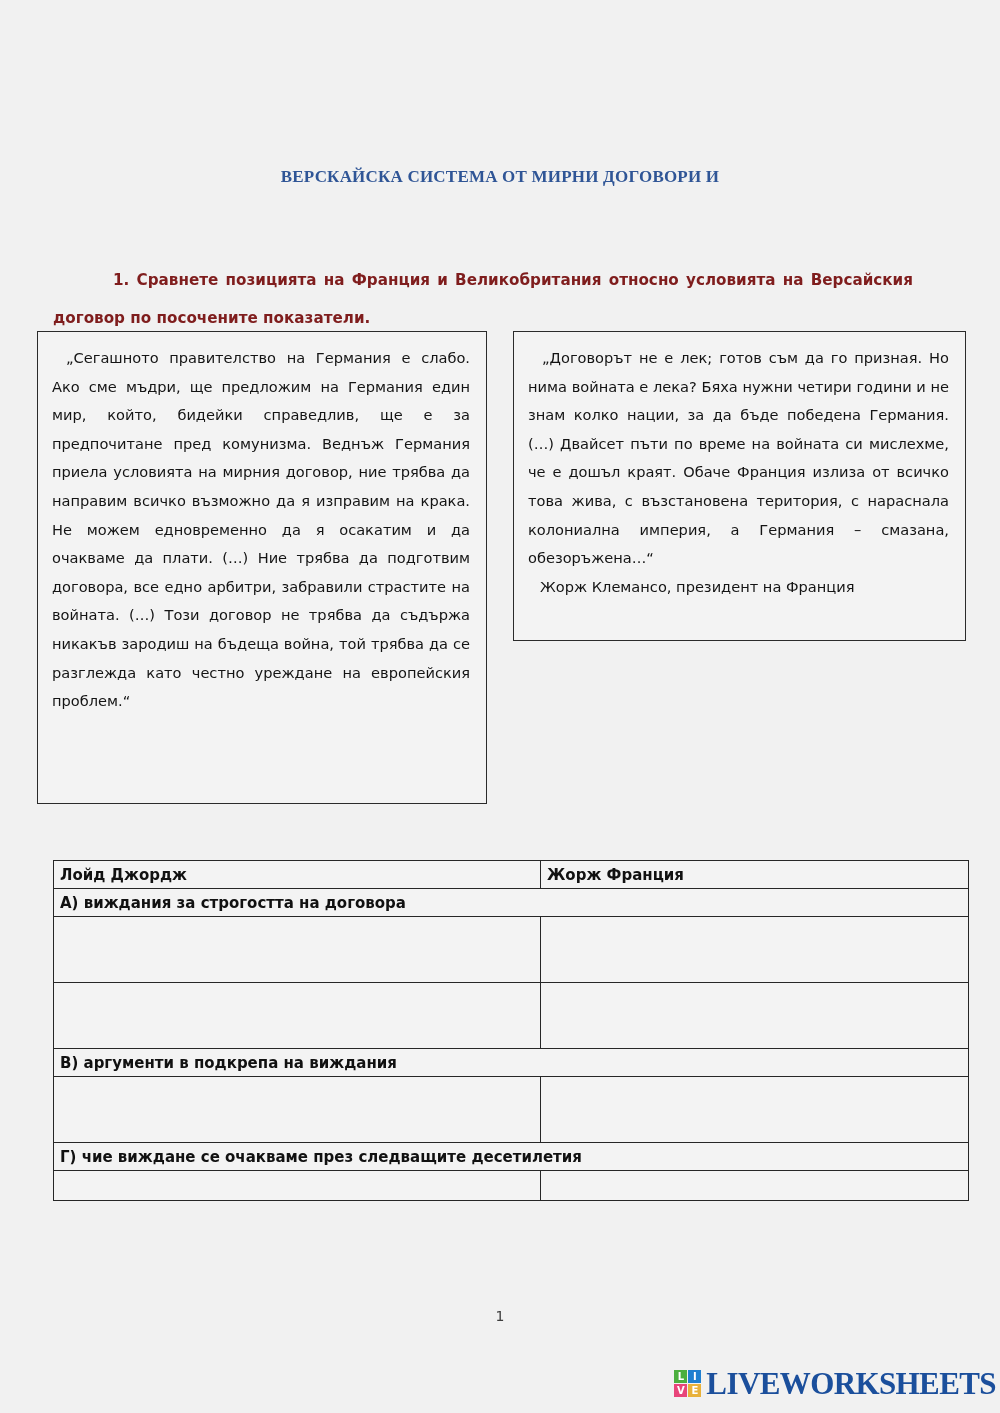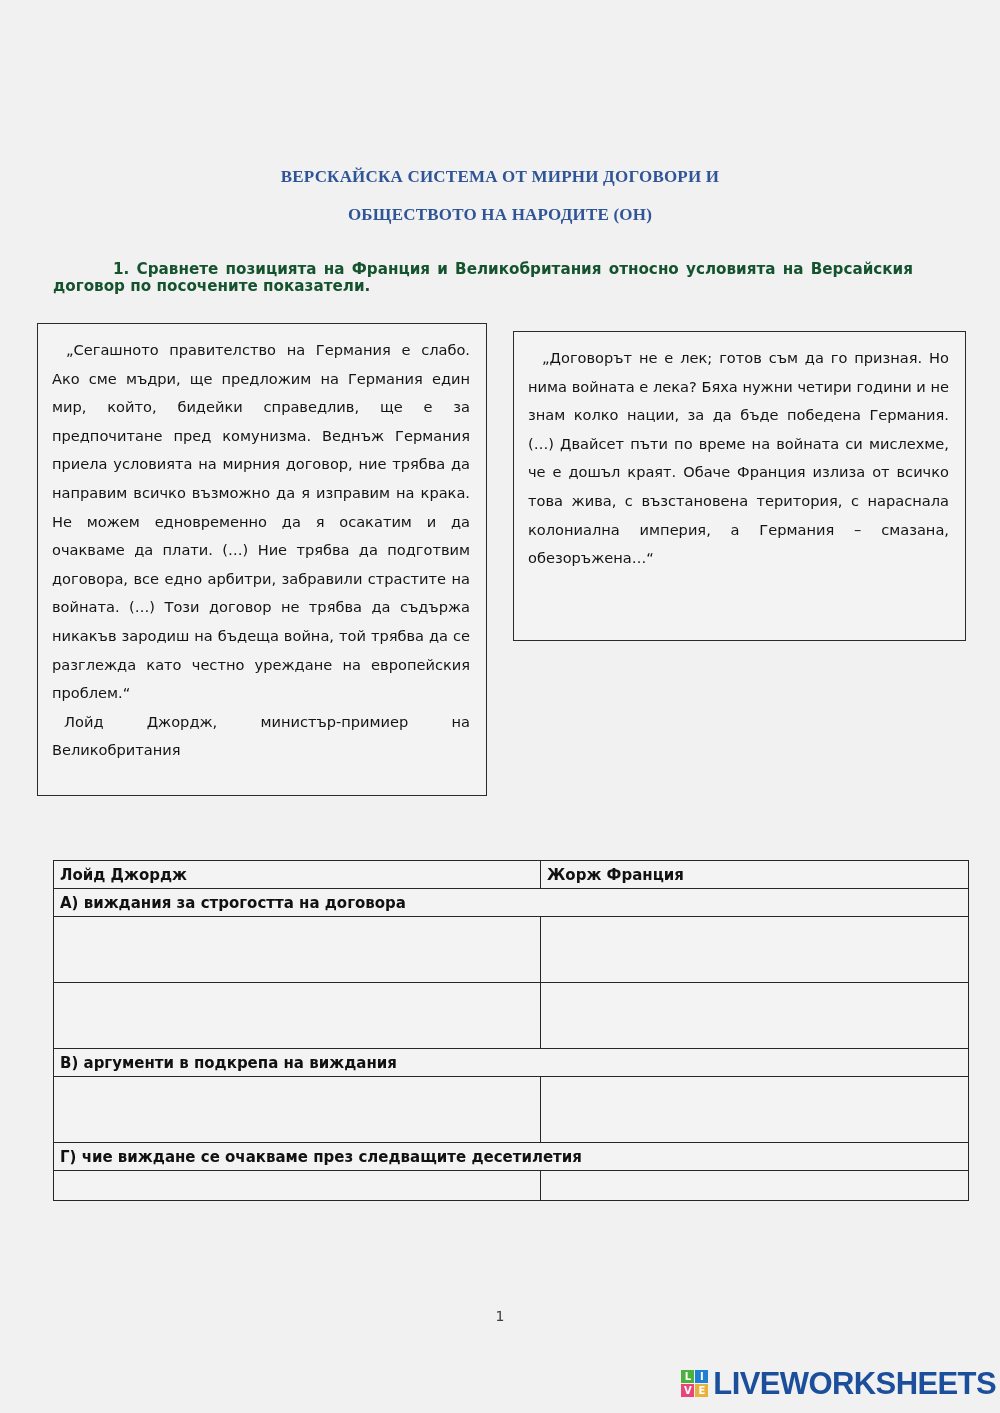--- a/index.html
+++ b/index.html
@@ -34,22 +34,22 @@
 
   
   .instruction {
     position: absolute;
     left: 53px;
     top: 261px;
     width: 860px;
     font-family: "DejaVu Sans", sans-serif;
     font-weight: bold;
     font-size: 15.2px;
-    line-height: 17px;
-    color: #14532d;
+    line-height: 38px;
+    color: #7f1d1d;
     text-align: justify;
     text-justify: inter-word;
     text-indent: 60px;
   }
 
   
   .src-box {
     position: absolute;
     border: 1.5px solid #2b2b2b;
     background: #f3f3f3;
@@ -61,21 +61,21 @@
   }
   .src-box p {
     margin: 0;
     text-align: justify;
     text-justify: inter-word;
   }
   .src-box p.quote { text-indent: 14px; }
   .src-box p.attrib { text-indent: 12px; }
   .src-box p.last-line { text-align: left; }
 
-  #left-box  { left: 37px;  top: 323px; width: 450px; height: 473px; }
+  #left-box  { left: 37px;  top: 331px; width: 450px; height: 473px; }
   #right-box { left: 513px; top: 331px; width: 453px; height: 310px; }
 
   
   .cmp-table {
     position: absolute;
     left: 53px;
     top: 860px;
     width: 915px;
     border-collapse: collapse;
     table-layout: fixed;
@@ -128,47 +128,46 @@
     display: flex;
     align-items: center;
     justify-content: center;
     font-family: "DejaVu Sans", sans-serif;
     font-size: 10px;
     font-weight: bold;
     color: #ffffff;
     line-height: 1;
   }
   .lw-word {
-    font-family: Liberation Sans, sans-serif;
+    font-family: Liberation Serif, serif;
     font-weight: bold;
     font-size: 31px;
     letter-spacing: -0.6px;
     color: #1b4f9c;
     line-height: 1;
   }
 </style>
 </head>
 <body>
 
 <div class="page" style="background: rgb(241, 241, 241);">
 
   <div class="doc-title" style="color: rgb(47, 85, 150);">
     <span class="tl">ВЕРСКАЙСКА СИСТЕМА ОТ МИРНИ ДОГОВОРИ И</span>
-    <span class="tl">ОБЩЕСТВОТО НА НАРОДИТЕ (ОН)</span>
   </div>
 
   <div class="instruction">1. Сравнете позицията на Франция и Великобритания относно условията на Версайския договор по посочените показатели.</div>
 
   <div class="src-box" id="left-box">
     <p class="quote">„Сегашното правителство на  Германия е слабо. Ако сме мъдри, ще предложим на Германия един мир, който, бидейки справедлив, ще е за предпочитане пред комунизма. Веднъж Германия приела условията на мирния договор, ние трябва да направим всичко възможно да я изправим на крака. Не можем едновременно да я осакатим и да очакваме да плати. (…) Ние трябва да подготвим договора, все едно арбитри, забравили страстите на войната. (…) Този договор не трябва да съдържа никакъв зародиш на бъдеща война, той трябва да се разглежда като честно уреждане на европейския проблем.“</p>
-    <p class="attrib">Лойд Джордж, министър-примиер на Великобритания</p>
   </div>
 
   <div class="src-box" id="right-box">
     <p class="quote">„Договорът не е лек; готов съм да го призная. Но нима войната е лека? Бяха нужни четири години и не знам колко нации, за да бъде победена Германия. (…) Двайсет пъти по време на войната си мислехме, че е дошъл краят. Обаче Франция излиза от всичко това жива, с възстановена територия, с нараснала колониална империя, а Германия – смазана, обезоръжена…“</p>
+    <p class="attrib last-line">Жорж Клемансо, президент на Франция</p>
   </div>
 
   <table class="cmp-table">
     <colgroup>
         <col class="col-a">
         <col class="col-b">
       </colgroup>
     <tbody>
       <tr>
         <td class="hdr">Лойд Джордж</td>

